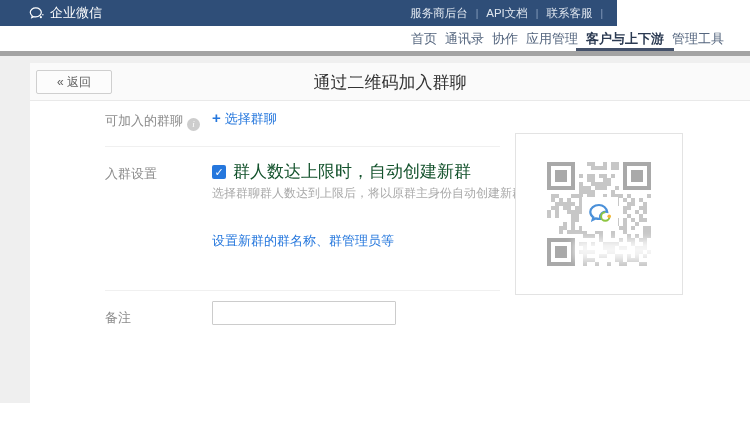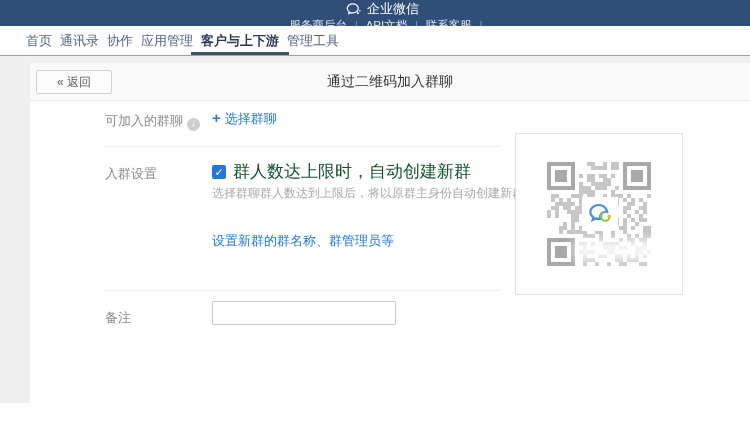--- a/index.html
+++ b/index.html
@@ -6,36 +6,36 @@
   html,body { width:750px; height:422px; }
   body {
     font-family:"Liberation Sans","DejaVu Sans",sans-serif;
     background:#ffffff; color:#333; overflow:hidden; position:relative;
     width:750px; height:422px; font-size:13px;
   }
   a { text-decoration:none; cursor:pointer; }
 
   
   .topbar{
-    position:absolute; left:0; top:0; width:750px; height:26px;
+    position:absolute; left:0; top:0; width:617px; height:26px;
     background:var(--topbar-bg,#2f4e78); display:flex; align-items:center;
-    justify-content:space-between; padding:0 14px 0 28px;flex-direction:column;
+    justify-content:space-between; padding:0 14px 0 28px;
   }
   .brand{ display:flex; align-items:center; gap:5px; color:#fff; font-size:13px; }
   .brand-icon{ display:flex; align-items:center; }
   .topbar-links{ display:flex; align-items:center; font-size:11.5px; color:#dfe6ef; }
   .topbar-links a{ color:#dfe6ef; padding:0 8px; }
   .topbar-links .sep{ color:#8aa0bf; font-size:10px; }
 
   
   .nav{
     position:absolute; left:0; top:26px; width:750px; height:30px;
     background:#fff; display:flex; align-items:stretch;
-    justify-content:flex-start; padding:0 22px;
-    border-bottom:1px solid #a3a3a3;
+    justify-content:flex-end; padding:0 22px;
+    border-bottom:5px solid #a3a3a3;
   }
   .nav-item{
     color:#54657e; font-size:13px; display:flex; align-items:center;
     position:relative; padding:0 4px;
   }
   .nav-item.active{ color:#2b3a52; font-weight:bold; }
   .nav-item.active::after{
     content:""; position:absolute; left:-6px; right:-6px; bottom:0;
     height:3px; background:#44516a;
   }
@@ -57,21 +57,21 @@
   }
   .back-btn{
     position:absolute; left:6px; top:7px; height:24px; padding:0 20px;
     background:#fcfcfc; border:1px solid #cfcfcf; border-radius:2px;
     color:#606060; font-size:12px; cursor:pointer;
     font-family:inherit;
   }
   .page-title{
     position:absolute; left:0; right:0; top:0; height:38px;
     display:flex; align-items:center; justify-content:center;
-    font-size:14px; font-weight:normal; color:#333;
+    font-size:17px; font-weight:normal; color:#333;
   }
   .panel-body{ position:relative; height:302px; }
 
   .form-label{ position:absolute; color:#8c8c8c; font-size:13px; }
   .info-icon{
     display:inline-block; width:13px; height:13px; line-height:13px;
     border-radius:50%; background:#cdcdcd; color:#fff; text-align:center;
     font-size:9px; font-style:italic; font-family:"Liberation Serif",serif;
     vertical-align:-2px; margin-left:4px; cursor:pointer;
   }

